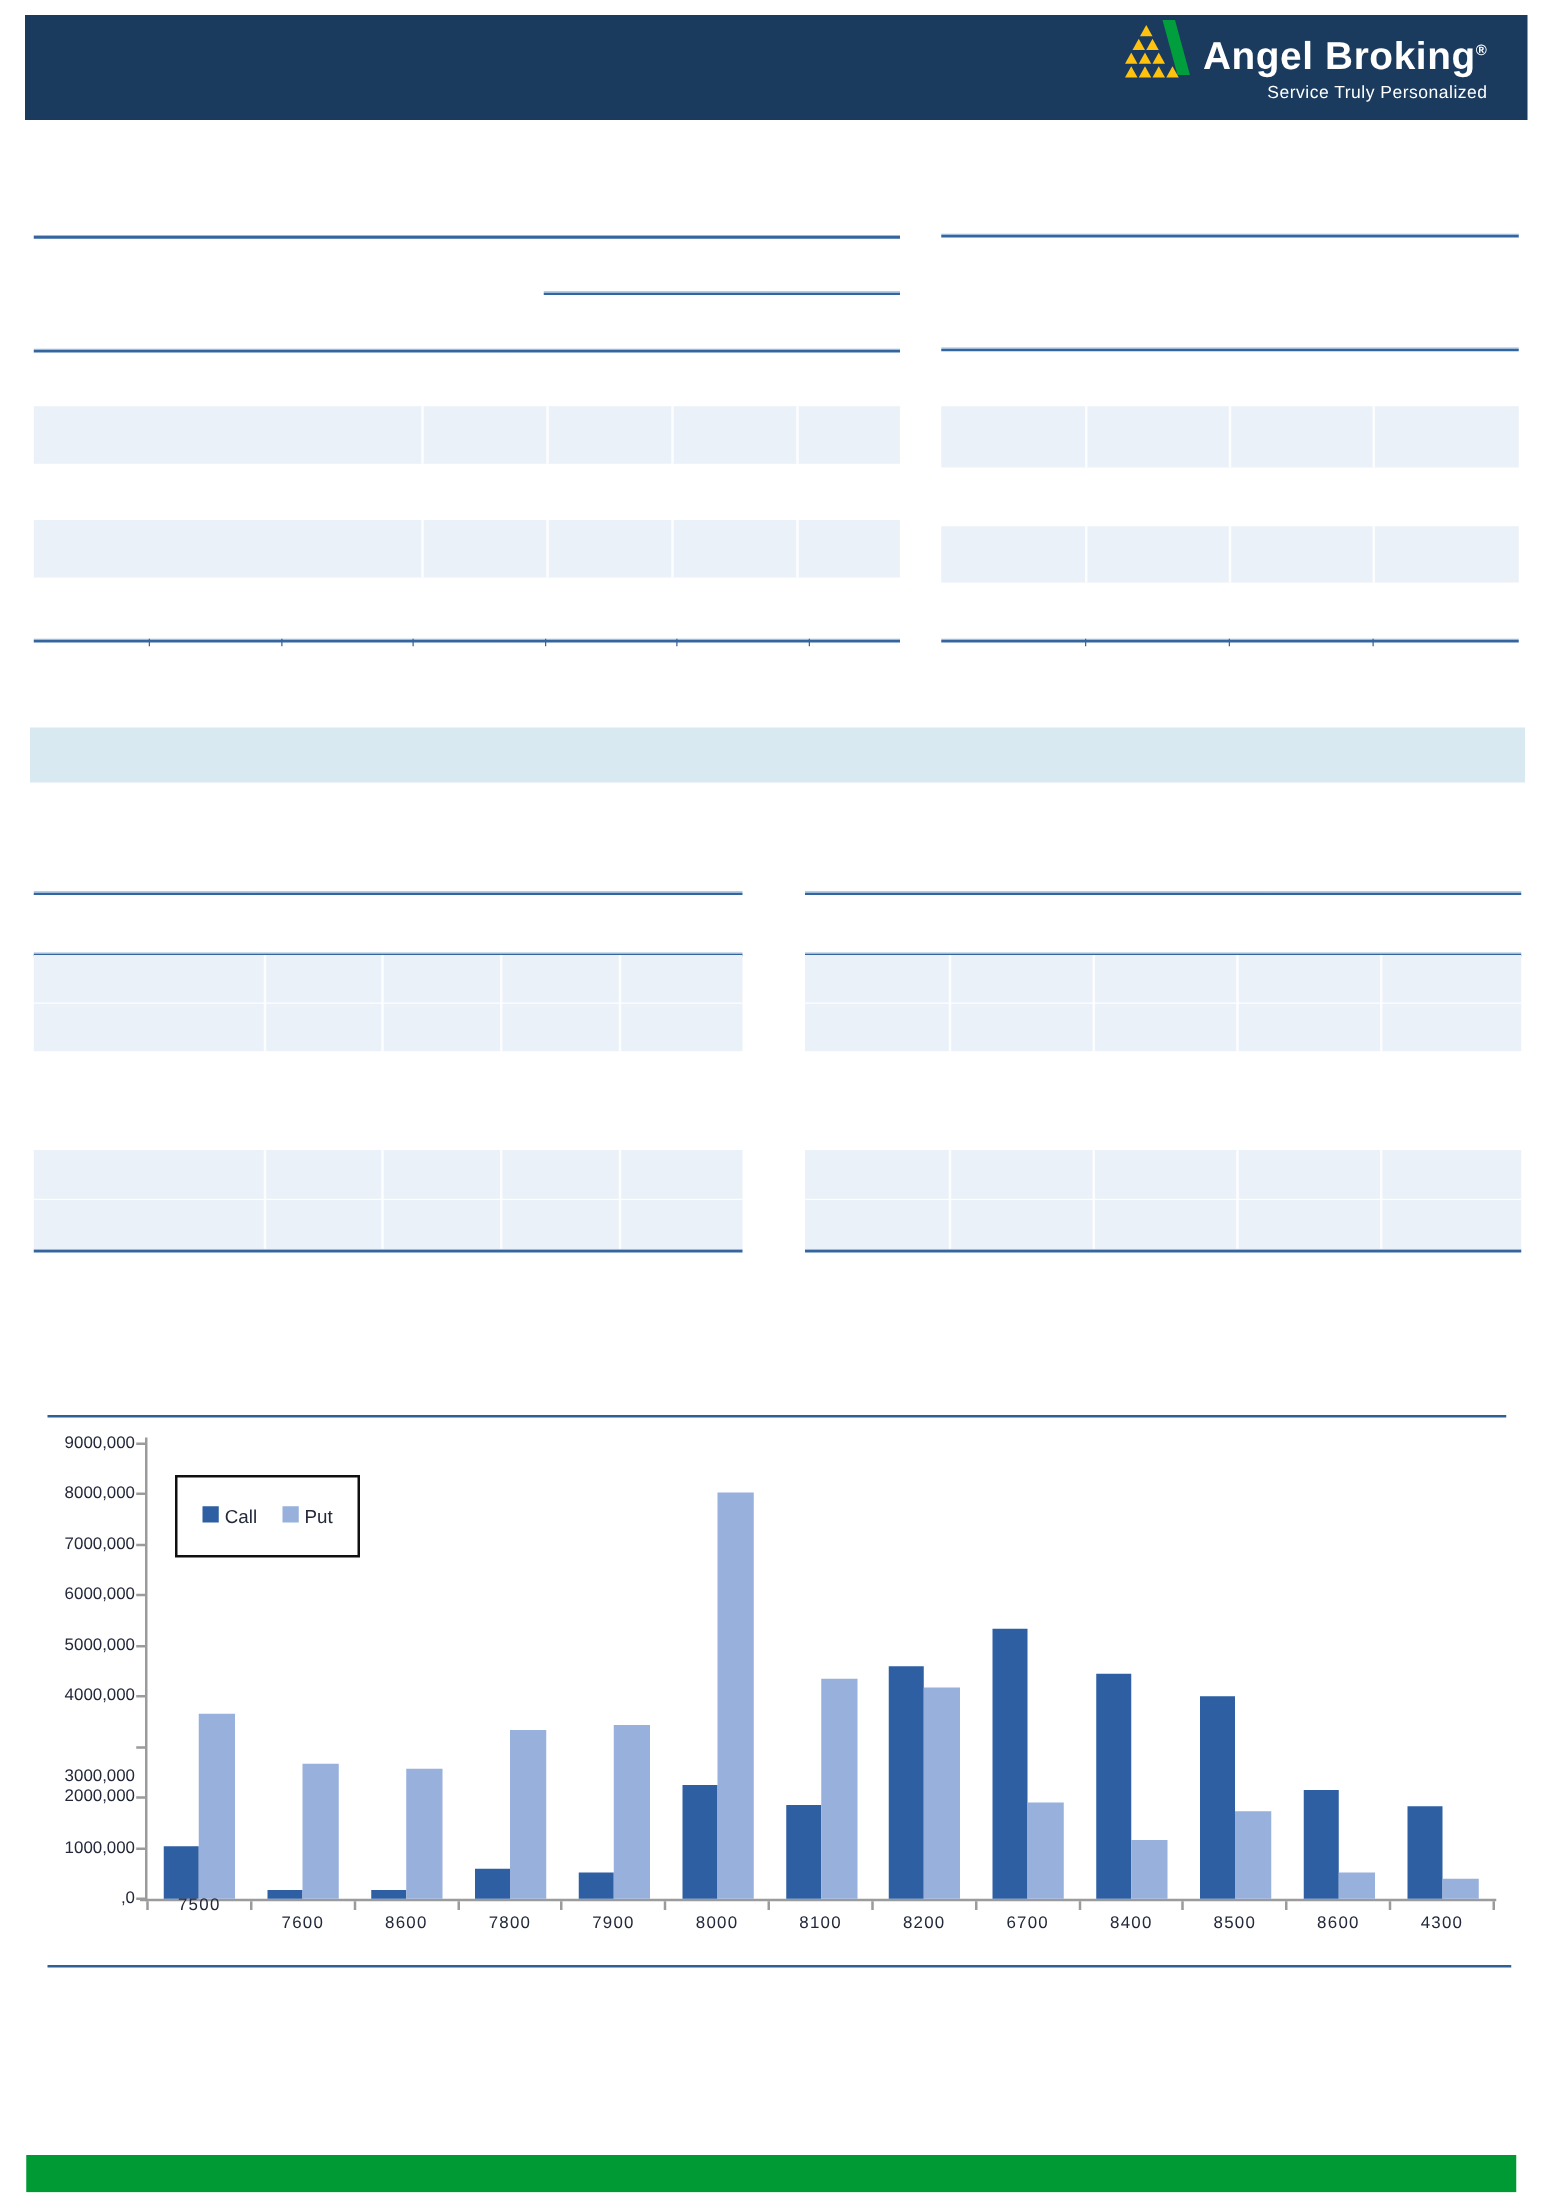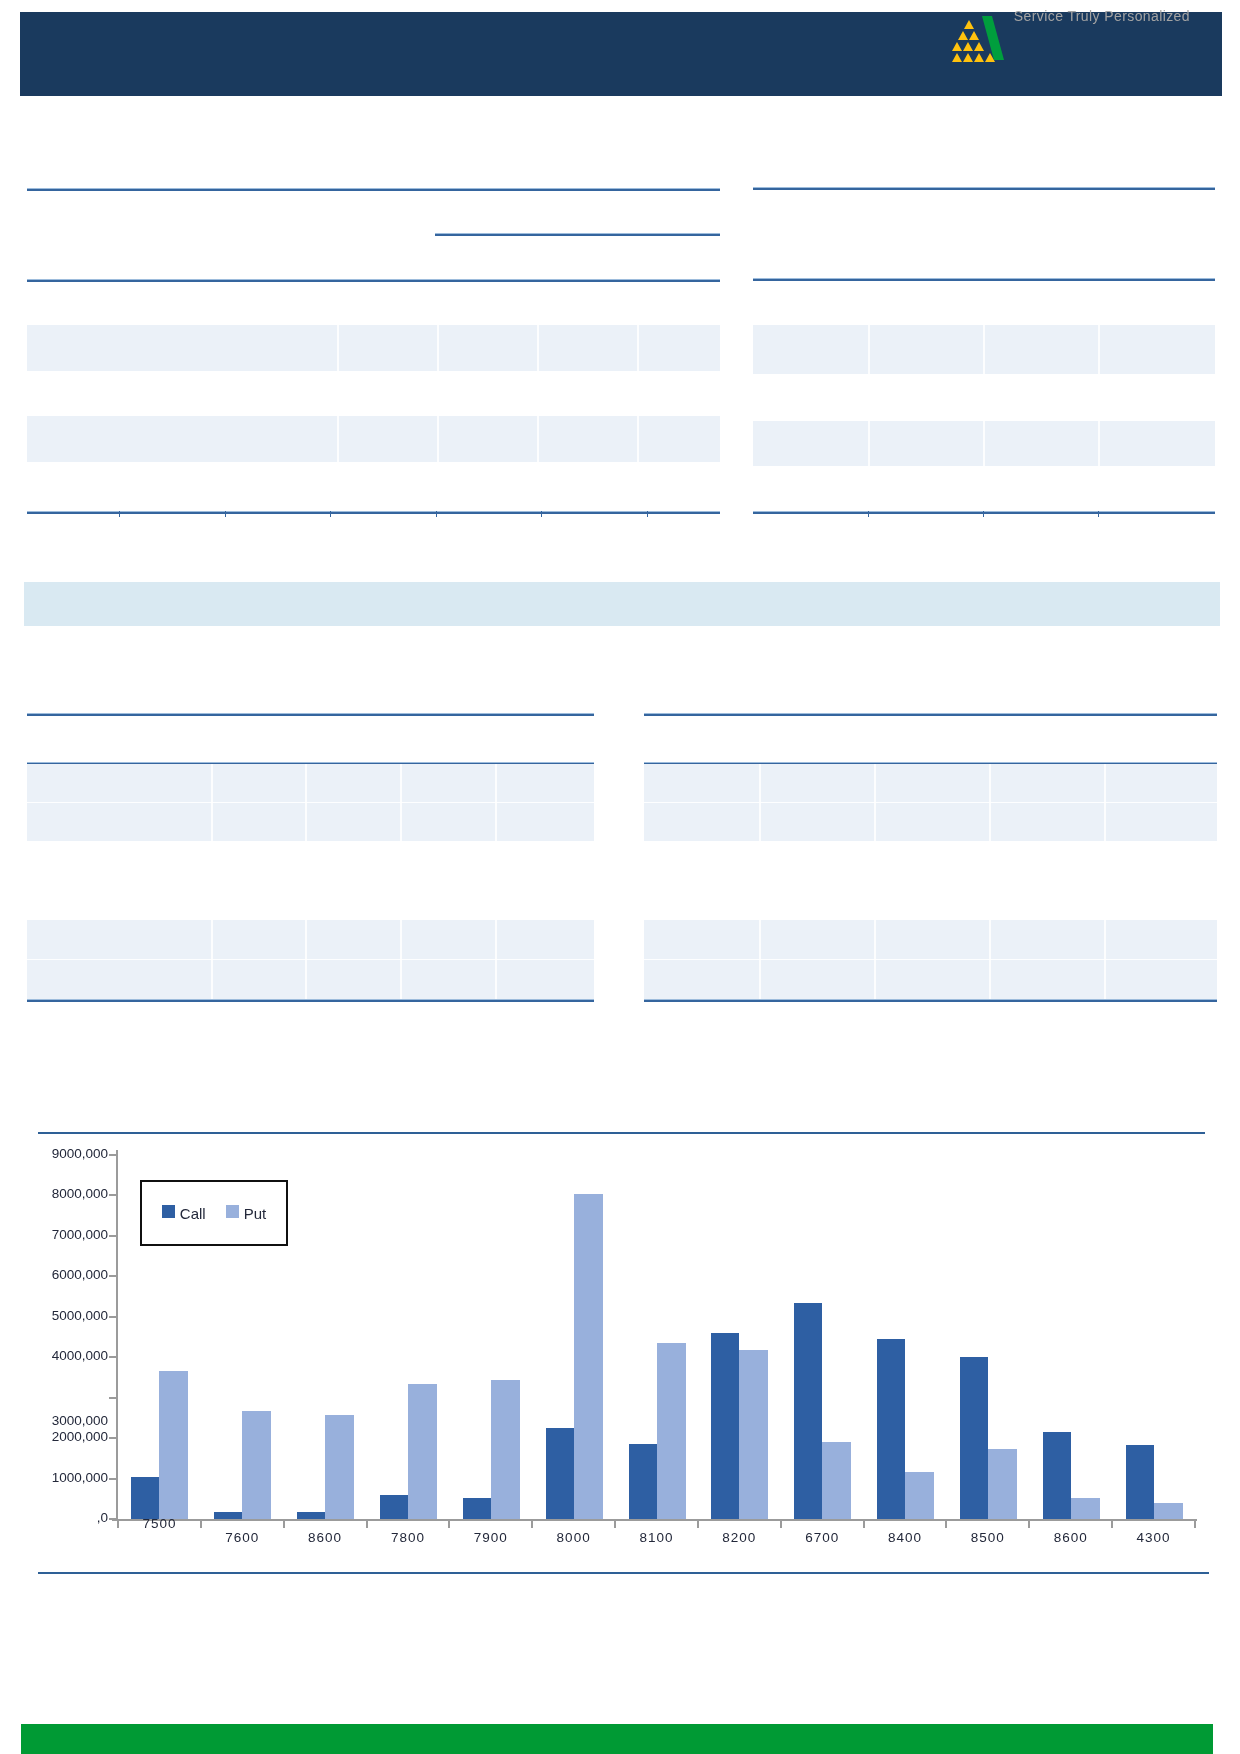--- a/index.html
+++ b/index.html
@@ -5,21 +5,21 @@
   html,body{margin:0;padding:0;background:#ffffff;}
   #page{position:relative;width:1240px;height:1754px;background:#ffffff;overflow:hidden;
         font-family:"Liberation Sans",sans-serif;}
   
   .header{position:absolute;left:20px;top:12px;width:1202px;height:84px;background:#1a3a5e;}
   .logo{position:absolute;right:32px;top:2px;display:flex;align-items:flex-start;}
   .logo svg{margin-top:2px;margin-right:10px;}
   .logo-text{display:flex;flex-direction:column;align-items:flex-end;}
   .brand{color:#ffffff;font-size:31px;font-weight:bold;letter-spacing:0.5px;line-height:52px;white-space:nowrap;}
   .reg{font-size:12px;vertical-align:super;font-weight:bold;}
-  .tagline{color:#a3a3a3;font-size:14px;margin-top:-6px;letter-spacing:0.4px;}
+  .tagline{color:#ffffff;font-size:14px;margin-top:-6px;letter-spacing:0.4px;}
   
   .rule{position:absolute;height:3px;background:linear-gradient(to bottom,#9dbcdc 34%,#35659e 34%);}
   .rule2{position:absolute;height:2px;background:#2e6096;}
   .band{position:absolute;background:#ebf1f8;}
   .bandTeal{position:absolute;background:#d9e9f2;}
   .tickB{position:absolute;width:1px;height:6px;background:#35659e;}
   .sep{position:absolute;width:2px;background:rgba(255,255,255,0.85);}
   .rowsplit{position:absolute;height:1px;background:rgba(255,255,255,0.9);}
   
   .axis{position:absolute;background:#9b9b9b;}
@@ -49,20 +49,21 @@
         <polygon points="22,15 27,24 17,24" fill="#ffc20e"></polygon>
         <polygon points="5,26 10,35 0,35" fill="#ffc20e"></polygon>
         <polygon points="16,26 21,35 11,35" fill="#ffc20e"></polygon>
         <polygon points="27,26 32,35 22,35" fill="#ffc20e"></polygon>
         <polygon points="5,37 10,46 0,46" fill="#ffc20e"></polygon>
         <polygon points="16,37 21,46 11,46" fill="#ffc20e"></polygon>
         <polygon points="27,37 32,46 22,46" fill="#ffc20e"></polygon>
         <polygon points="38,37 43,46 33,46" fill="#ffc20e"></polygon>
       </svg>
       <div class="logo-text">
+        <div class="brand"><span>Angel Broking</span><span class="reg">®</span></div>
         <div class="tagline">Service Truly Personalized</div>
       </div>
     </div>
   </div>
 
   <div id="decor">
       <div class="rule" style="left: 27px; top: 188px; width: 693px;"></div>
       <div class="rule" style="left: 435px; top: 233px; width: 285px;"></div>
       <div class="rule" style="left: 27px; top: 279px; width: 693px;"></div>
       <div class="rule" style="left: 753px; top: 187px; width: 462px;"></div>

